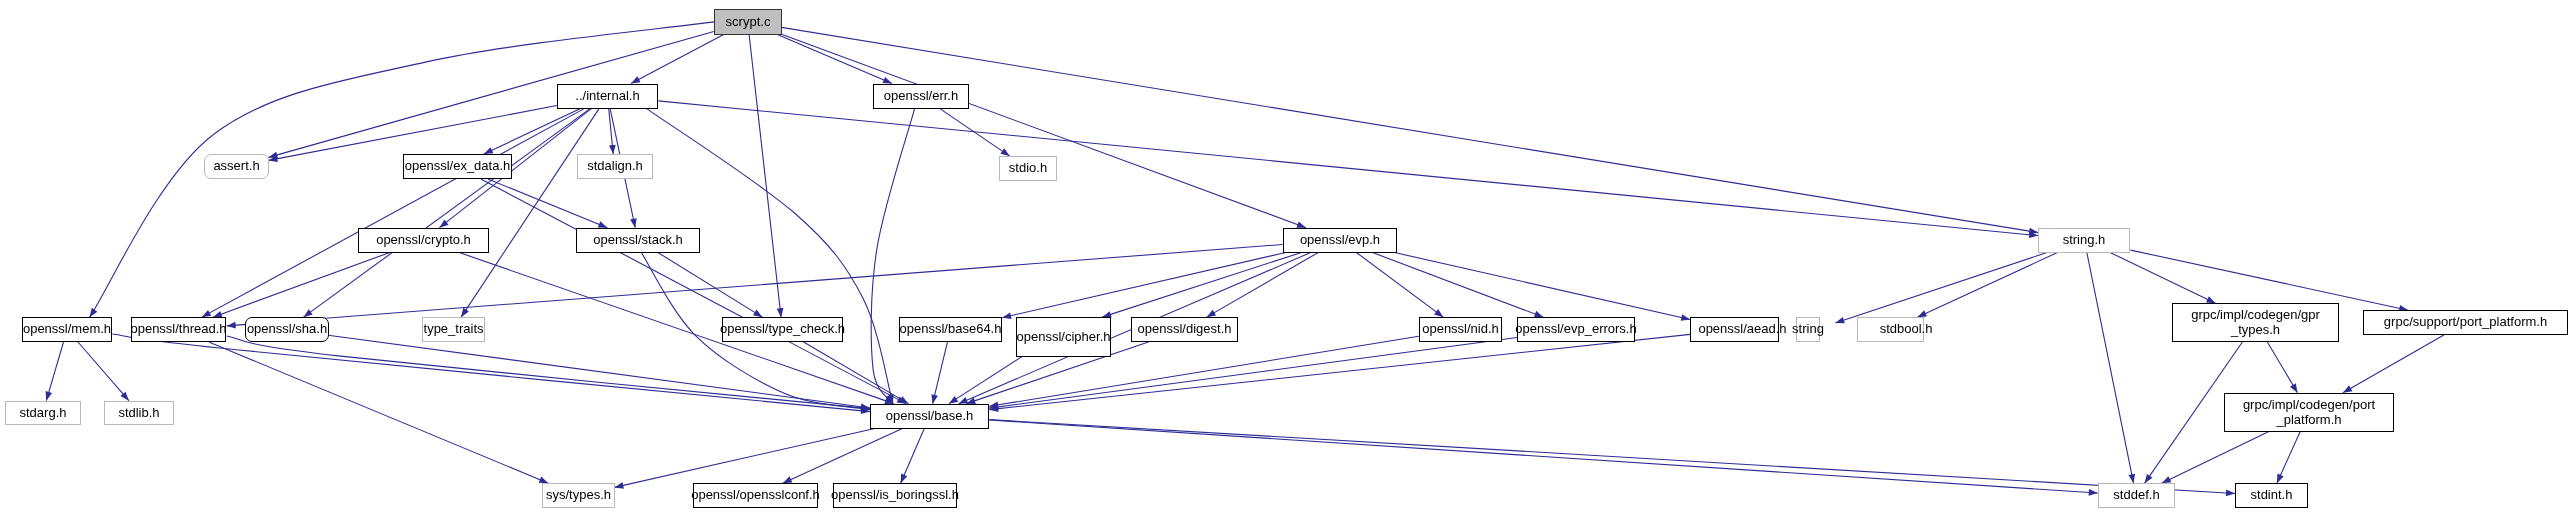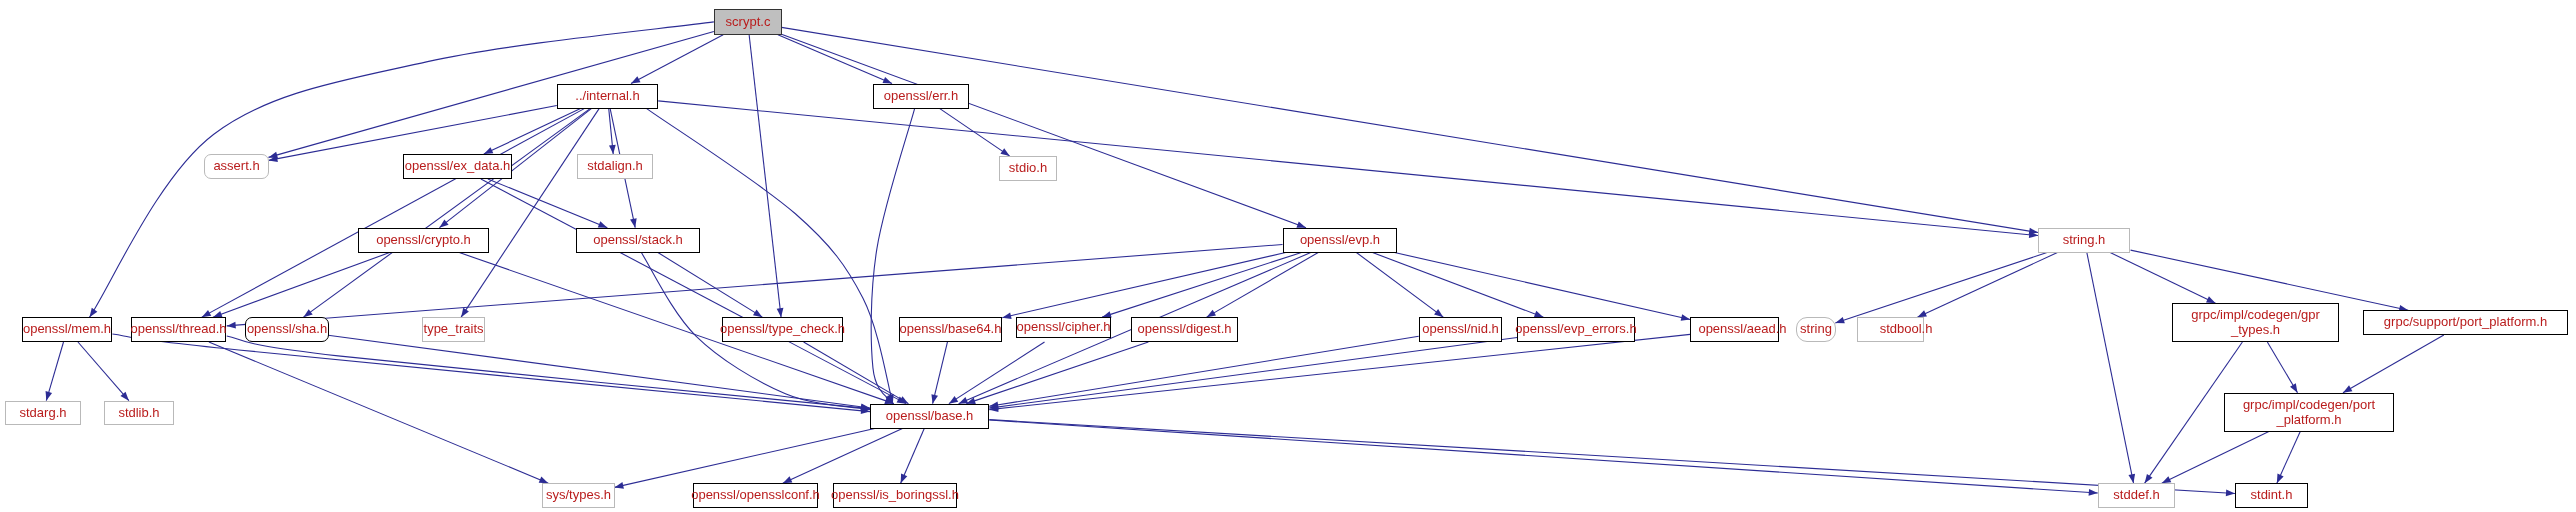--- a/index.html
+++ b/index.html
@@ -1,21 +1,21 @@
 <!DOCTYPE html>
 <html><head>
 <meta charset="utf-8">
 <style>
   html,body{margin:0;padding:0;background:#ffffff;}
   #stage{
     position:relative;
     width:2576px;height:512px;
     background:#ffffff;
     font-family:"Liberation Sans",sans-serif;
-    font-size:13px;color:#b91c1c;
+    font-size:13px;color:#000000;
     overflow:hidden;
   }
   #edges{position:absolute;left:0;top:0;width:2576px;height:512px;}
   .node{
     position:absolute;
     box-sizing:border-box;
     background:#ffffff;
     border:1px solid #000000;
     display:flex;align-items:center;justify-content:center;
     text-align:center;line-height:1.15;
@@ -165,26 +165,26 @@
     <div class="node linked" style="left: 358px; top: 228px; width: 131px; height: 25px;"><span>openssl/crypto.h</span></div>
     <div class="node linked" style="left: 576px; top: 228px; width: 124px; height: 25px;"><span>openssl/stack.h</span></div>
     <div class="node linked" style="left: 1283px; top: 228px; width: 114px; height: 25px;"><span>openssl/evp.h</span></div>
     <div class="node external" style="left: 2038px; top: 228px; width: 92px; height: 25px;"><span>string.h</span></div>
     <div class="node linked" style="left: 22px; top: 317px; width: 90px; height: 25px;"><span>openssl/mem.h</span></div>
     <div class="node linked" style="left: 131px; top: 317px; width: 95px; height: 25px;"><span>openssl/thread.h</span></div>
     <div class="node linked" style="left: 245px; top: 317px; width: 84px; height: 25px; border-radius: 7px;"><span>openssl/sha.h</span></div>
     <div class="node external" style="left: 422px; top: 317px; width: 63px; height: 25px;"><span>type_traits</span></div>
     <div class="node linked" style="left: 722px; top: 317px; width: 121px; height: 25px;"><span>openssl/type_check.h</span></div>
     <div class="node linked" style="left: 899px; top: 317px; width: 103px; height: 25px;"><span>openssl/base64.h</span></div>
-    <div class="node linked" style="left: 1016px; top: 317px; width: 95px; height: 21px;"><span>openssl/cipher.h</span></div>
+    <div class="node linked" style="left: 1016px; top: 317px; width: 95px; height: 40px;"><span>openssl/cipher.h</span></div>
     <div class="node linked" style="left: 1131px; top: 317px; width: 107px; height: 25px;"><span>openssl/digest.h</span></div>
     <div class="node linked" style="left: 1419px; top: 317px; width: 83px; height: 25px;"><span>openssl/nid.h</span></div>
     <div class="node linked" style="left: 1517px; top: 317px; width: 118px; height: 25px;"><span>openssl/evp_errors.h</span></div>
     <div class="node linked" style="left: 1690px; top: 317px; width: 89px; height: 25px; padding-left: 16px;"><span>openssl/aead.h</span></div>
-    <div class="node external" style="left: 1796px; top: 317px; width: 40px; height: 25px; border-radius: 11px;"><span>string</span></div>
+    <div class="node external" style="left: 1796px; top: 317px; width: 24px; height: 25px;"><span>string</span></div>
     <div class="node external" style="left: 1857px; top: 317px; width: 67px; height: 25px; padding-left: 31px;"><span>stdbool.h</span></div>
     <div class="node linked" style="left: 2172px; top: 303px; width: 167px; height: 39px;"><span>grpc/impl/codegen/gpr
 _types.h</span></div>
     <div class="node linked" style="left: 2363px; top: 310px; width: 205px; height: 25px;"><span>grpc/support/port_platform.h</span></div>
     <div class="node external" style="left: 5px; top: 401px; width: 76px; height: 24px;"><span>stdarg.h</span></div>
     <div class="node external" style="left: 104px; top: 401px; width: 70px; height: 24px;"><span>stdlib.h</span></div>
     <div class="node linked" style="left: 870px; top: 404px; width: 119px; height: 25px;"><span>openssl/base.h</span></div>
     <div class="node linked" style="left: 2224px; top: 393px; width: 170px; height: 39px;"><span>grpc/impl/codegen/port
 _platform.h</span></div>
     <div class="node external" style="left: 542px; top: 483px; width: 73px; height: 25px;"><span>sys/types.h</span></div>

